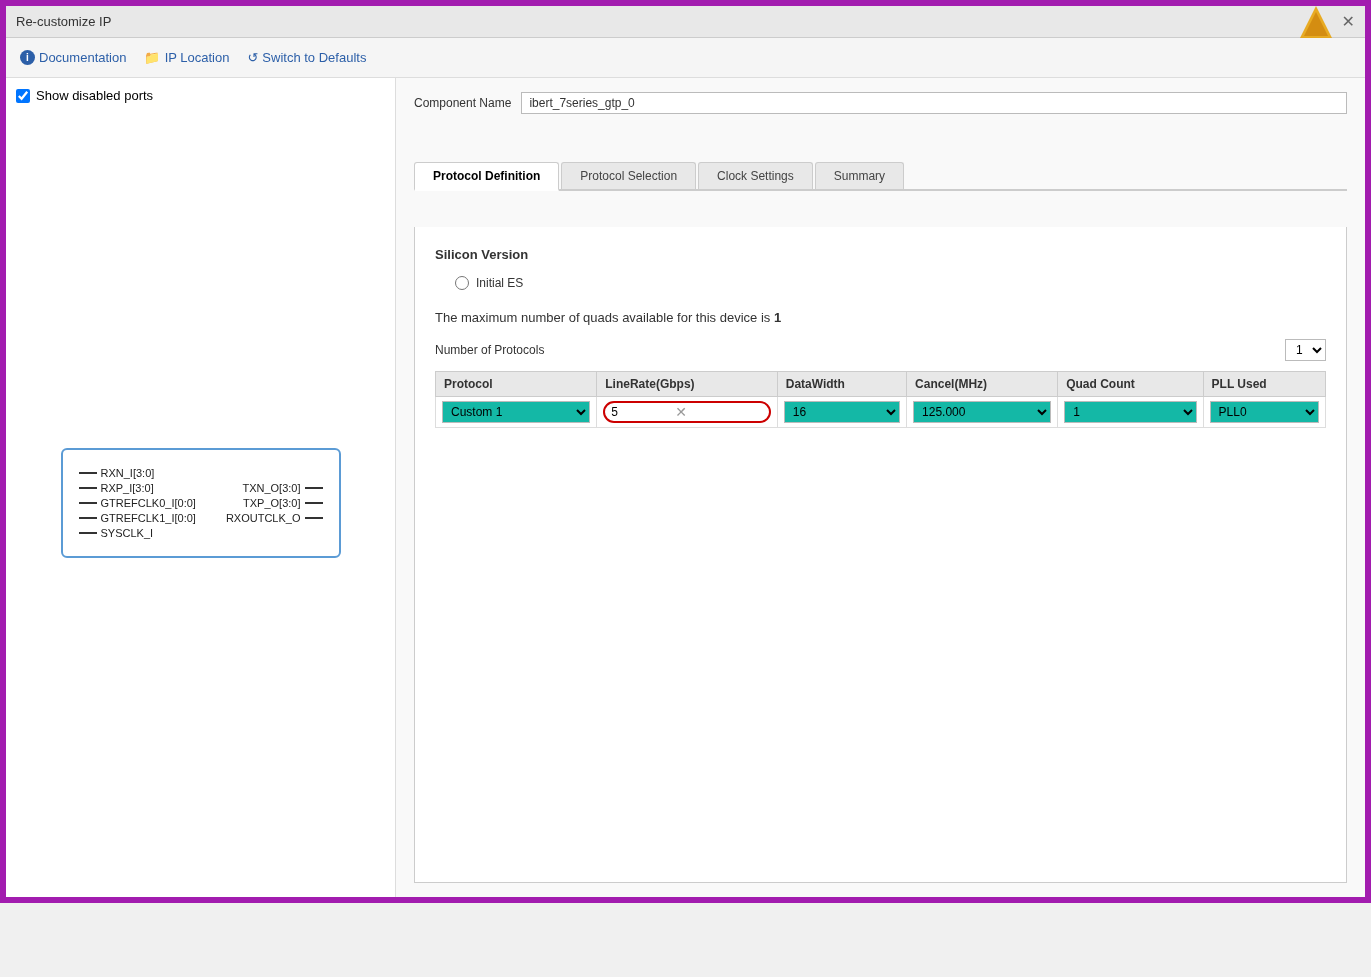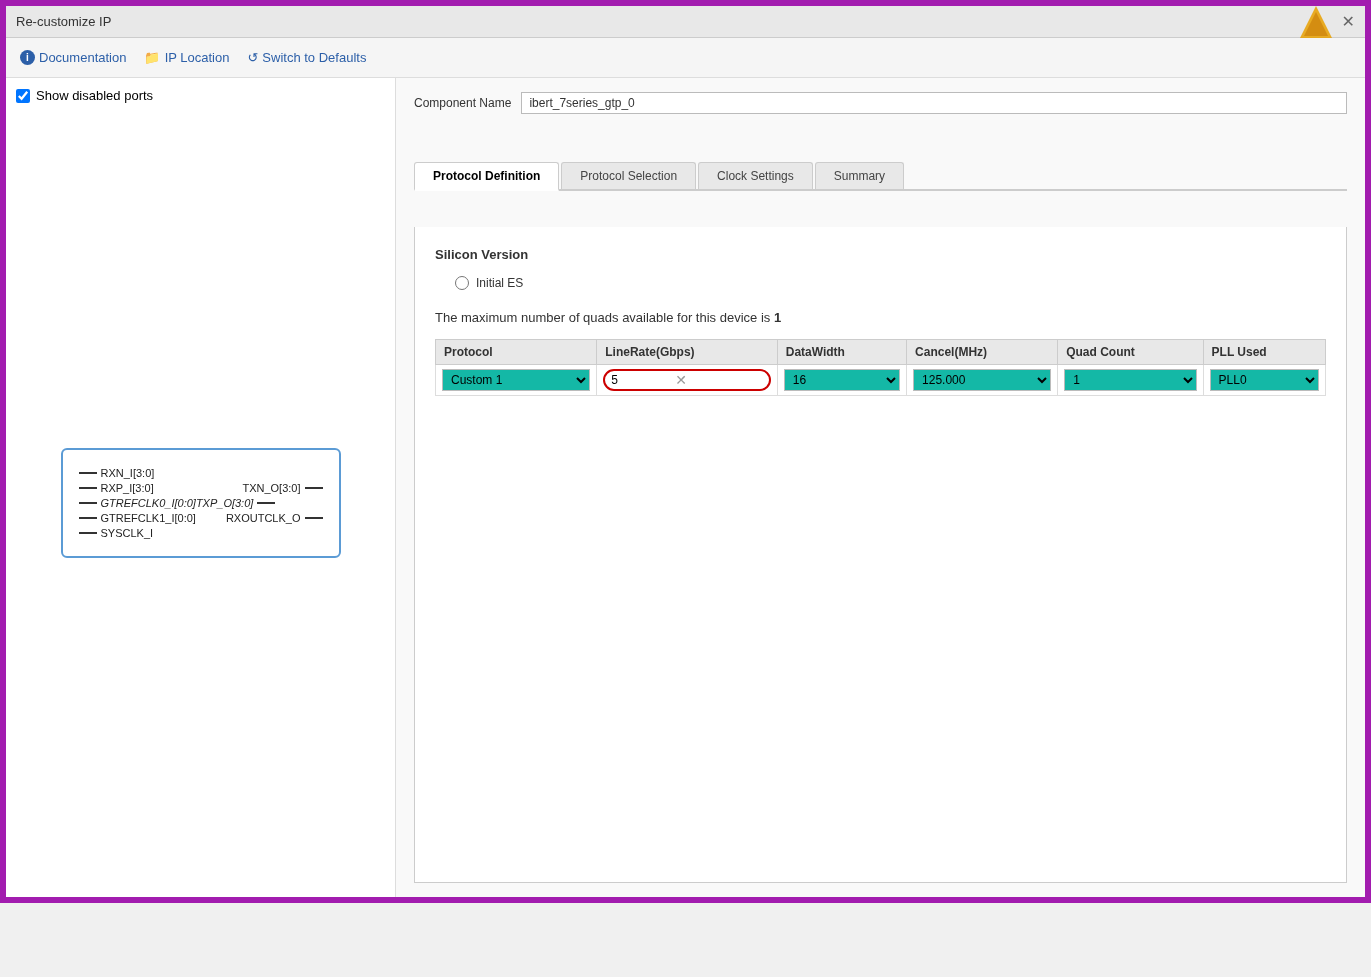--- a/index.html
+++ b/index.html
@@ -127,21 +127,21 @@
         <div class="port-row-split port-row" style="justify-content:space-between;">
           <span style="display:flex;align-items:center;">
             <span class="port-line"></span>
             <span class="port-label">RXP_I[3:0]</span>
           </span>
           <span style="display:flex;align-items:center;">
             <span class="port-label">TXN_O[3:0]</span>
             <span class="port-line-right"></span>
           </span>
         </div>
-        <div class="port-row-split port-row" style="justify-content:flex-start;font-style:italic;">
+        <div class="port-row-split port-row" style="justify-content:space-between;">
           <span style="display:flex;align-items:center;">
             <span class="port-line"></span>
             <span class="port-label">GTREFCLK0_I[0:0]</span>
           </span>
           <span style="display:flex;align-items:center;">
             <span class="port-label">TXP_O[3:0]</span>
             <span class="port-line-right"></span>
           </span>
         </div>
         <div class="port-row-split port-row" style="justify-content:space-between;">
@@ -182,20 +182,29 @@
           <div class="radio-row">
             <input type="radio" name="silicon" style="">
             <span class="radio-label">Initial ES</span>
           </div>
         </div>
 
         <div class="max-quads-msg">
           The maximum number of quads available for this device is <b>1</b>
         </div>
 
+        <div class="num-protocols-row">
+          <span class="num-protocols-label">Number of Protocols</span>
+          <select class="num-protocols-select">
+            <option>1</option>
+            <option>2</option>
+            <option>3</option>
+            <option>4</option>
+          </select>
+        </div>
 
         <table class="protocol-table">
           <thead>
             <tr>
               <th>Protocol</th>
               <th>LineRate(Gbps)</th>
               <th>DataWidth</th>
               <th>Cancel(MHz)</th>
               <th>Quad Count</th>
               <th>PLL Used</th>

